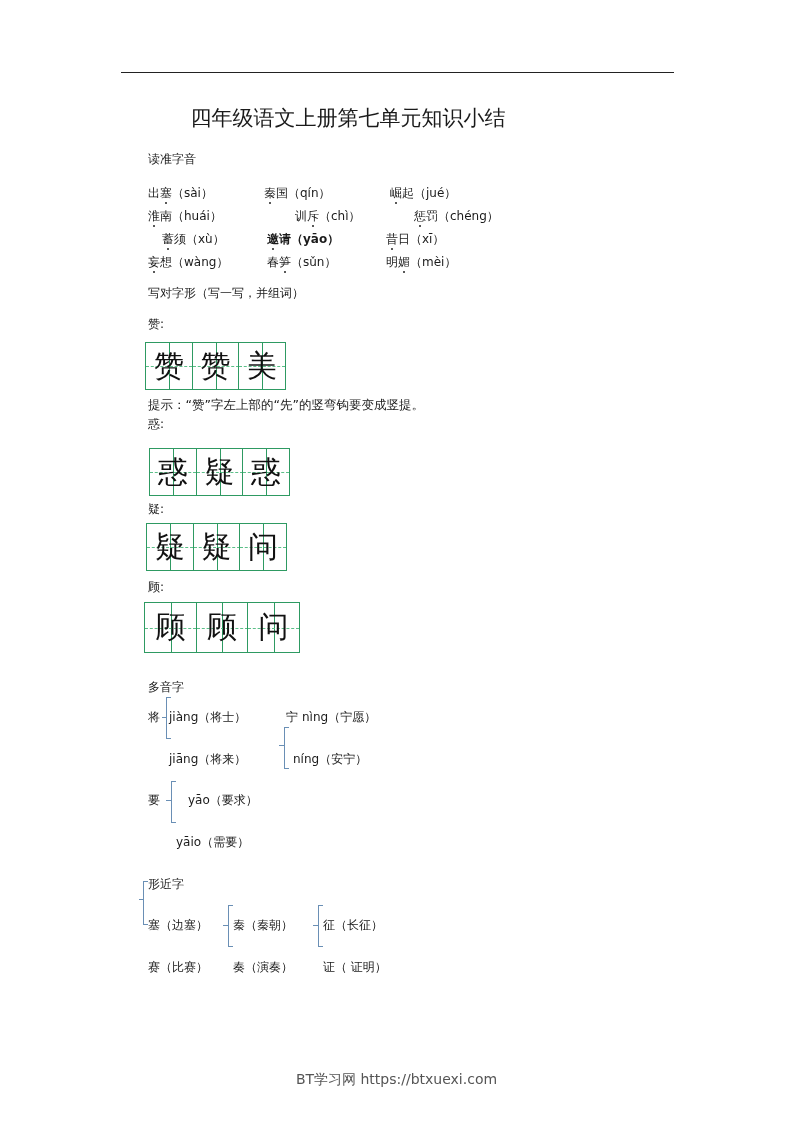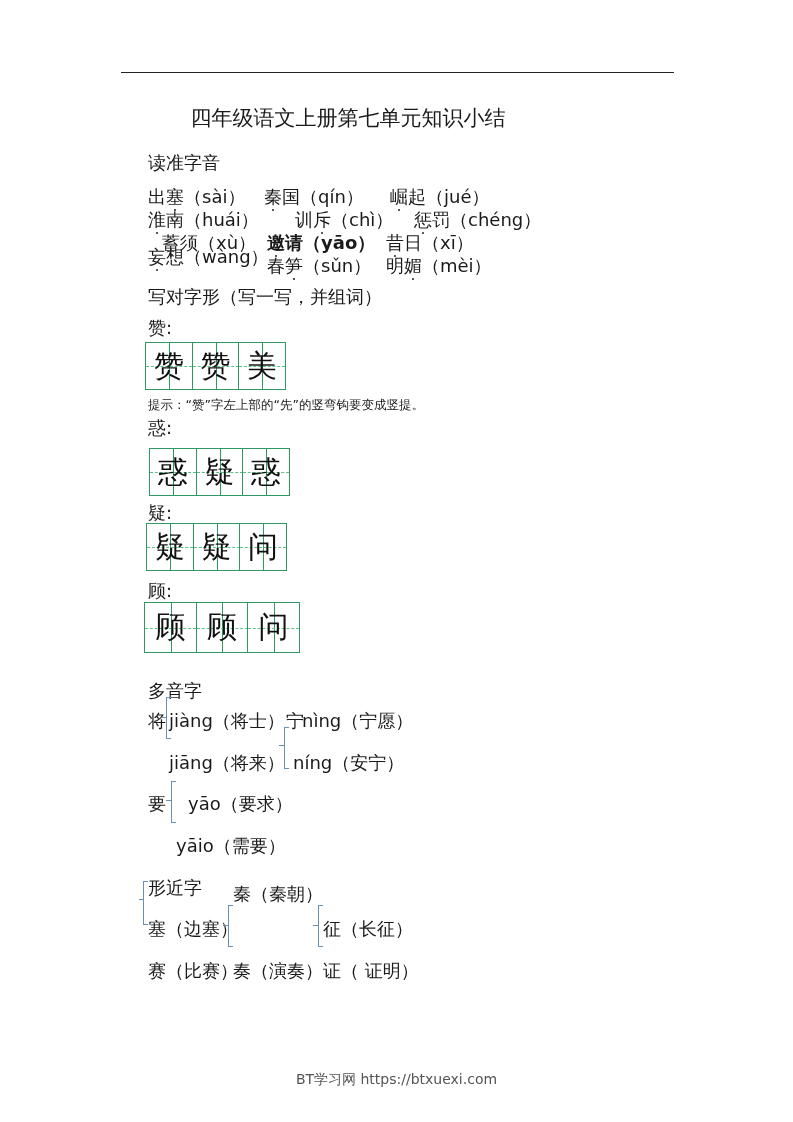--- a/index.html
+++ b/index.html
@@ -1,21 +1,21 @@
 <!DOCTYPE html>
 <html><head>
 <meta charset="utf-8">
 <style>
   html, body { margin: 0; padding: 0; background: #ffffff; }
   body { width: 793px; height: 1122px; position: relative; overflow: hidden;
          font-family: "DejaVu Sans", "Liberation Sans", sans-serif; color: #111; }
   .abs { position: absolute; white-space: nowrap; }
   .rule { position: absolute; left: 121px; top: 72px; width: 553px; height: 1px; background: #222; }
   .title { left: 0; width: 696px; top: 104px; text-align: center; font-size: 21px; color: #1a1a1a; }
-  .txt { font-size: 18px; color: #1a1a1a; }
+  .txt { font-size: 12px; color: #1a1a1a; }
   .dot { position: relative; }
   .dot::after { content: ""; position: absolute; left: 50%; bottom: -4px; width: 2px; height: 2px;
                 margin-left: -1px; background: #222; border-radius: 50%; }
   .grid { position: absolute; display: flex; }
   .cell { position: relative; width: 48px; height: 48px; border: 1.5px solid #2e9a62; margin-right: -1.5px;
           box-sizing: border-box; display: flex; align-items: center; justify-content: center;
           font-family: "DejaVu Serif", "Liberation Serif", serif; font-size: 30px; color: #111; background: #fff; }
   .cell::before { content: ""; position: absolute; left: 50%; top: 0; bottom: 0; width: 0;
                   border-left: 1px solid #2e9a62; }
   .cell::after { content: ""; position: absolute; top: 50%; left: 0; right: 0; height: 0;
@@ -35,21 +35,21 @@
 <div id="pron">
     <div class="abs txt" style="left: 148px; top: 185px;"><span>出</span><span class="dot">塞</span><span>（sài）</span></div>
     <div class="abs txt" style="left: 264px; top: 185px; text-align: right;"><span class="dot">秦</span><span>国</span><span>（qín）</span></div>
     <div class="abs txt" style="left: 390px; top: 185px;"><span class="dot">崛</span><span>起</span><span>（jué）</span></div>
     <div class="abs txt" style="left: 148px; top: 208px;"><span class="dot">淮</span><span>南</span><span>（huái）</span></div>
     <div class="abs txt" style="left: 295px; top: 208px;"><span>训</span><span class="dot">斥</span><span>（chì）</span></div>
     <div class="abs txt" style="left: 414px; top: 208px;"><span class="dot">惩</span><span>罚</span><span>（chéng）</span></div>
     <div class="abs txt" style="left: 142px; top: 231px; margin-left: 20px;"><span class="dot">蓄</span><span>须</span><span>（xù）</span></div>
     <div class="abs txt" style="left: 267px; top: 231px; font-weight: bold;"><span class="dot">邀</span><span>请</span><span>（yāo）</span></div>
     <div class="abs txt" style="left: 386px; top: 231px;"><span class="dot">昔</span><span>日</span><span>（xī）</span></div>
-    <div class="abs txt" style="left: 148px; top: 245px; text-align: center;"><span class="dot">妄</span><span>想</span><span>（wàng）</span></div>
+    <div class="abs txt" style="left: 148px; top: 254px; text-align: center;"><span class="dot">妄</span><span>想</span><span>（wàng）</span></div>
     <div class="abs txt" style="left: 267px; top: 254px;"><span>春</span><span class="dot">笋</span><span>（sǔn）</span></div>
     <div class="abs txt" style="left: 386px; top: 254px;"><span>明</span><span class="dot">媚</span><span>（mèi）</span></div>
   </div>
 
 <div class="abs txt" style="left:148px; top:285px;">写对字形（写一写，并组词）</div>
 
 <div class="abs txt" style="left:148px; top:316px;">赞:</div>
 <div class="grid" style="left:145px; top:342px;">
   <div class="cell">
       <span>赞</span>
@@ -124,21 +124,21 @@
 
 <div class="brace-tick" style="left:139px; top:899px;"></div>
 <div class="brace" style="left:143px; top:881px; height:42px;"></div>
 <div class="abs txt" style="left:148px; top:876px;">形近字</div>
 
 <div class="abs txt" style="left:148px; top:917px;">塞（边塞）</div>
 <div class="abs txt" style="left:148px; top:959px;">赛（比赛）</div>
 
 <div class="brace-tick" style="left:223px; top:925px;"></div>
 <div class="brace" style="left:228px; top:905px; height:40px;"></div>
-<div class="abs txt" style="left:233px; top:882px;">秦（秦朝）</div>
+<div class="abs txt" style="left:233px; top:917px;">秦（秦朝）</div>
 <div class="abs txt" style="left:233px; top:959px;">奏（演奏）</div>
 
 <div class="brace-tick" style="left:313px; top:925px;"></div>
 <div class="brace" style="left:318px; top:905px; height:40px;"></div>
 <div class="abs txt" style="left:323px; top:917px;">征（长征）</div>
 <div class="abs txt" style="left:323px; top:959px;">证（ 证明）</div>
 
 <div class="abs footer">BT学习网 https://btxuexi.com</div>
 
 </body></html>

